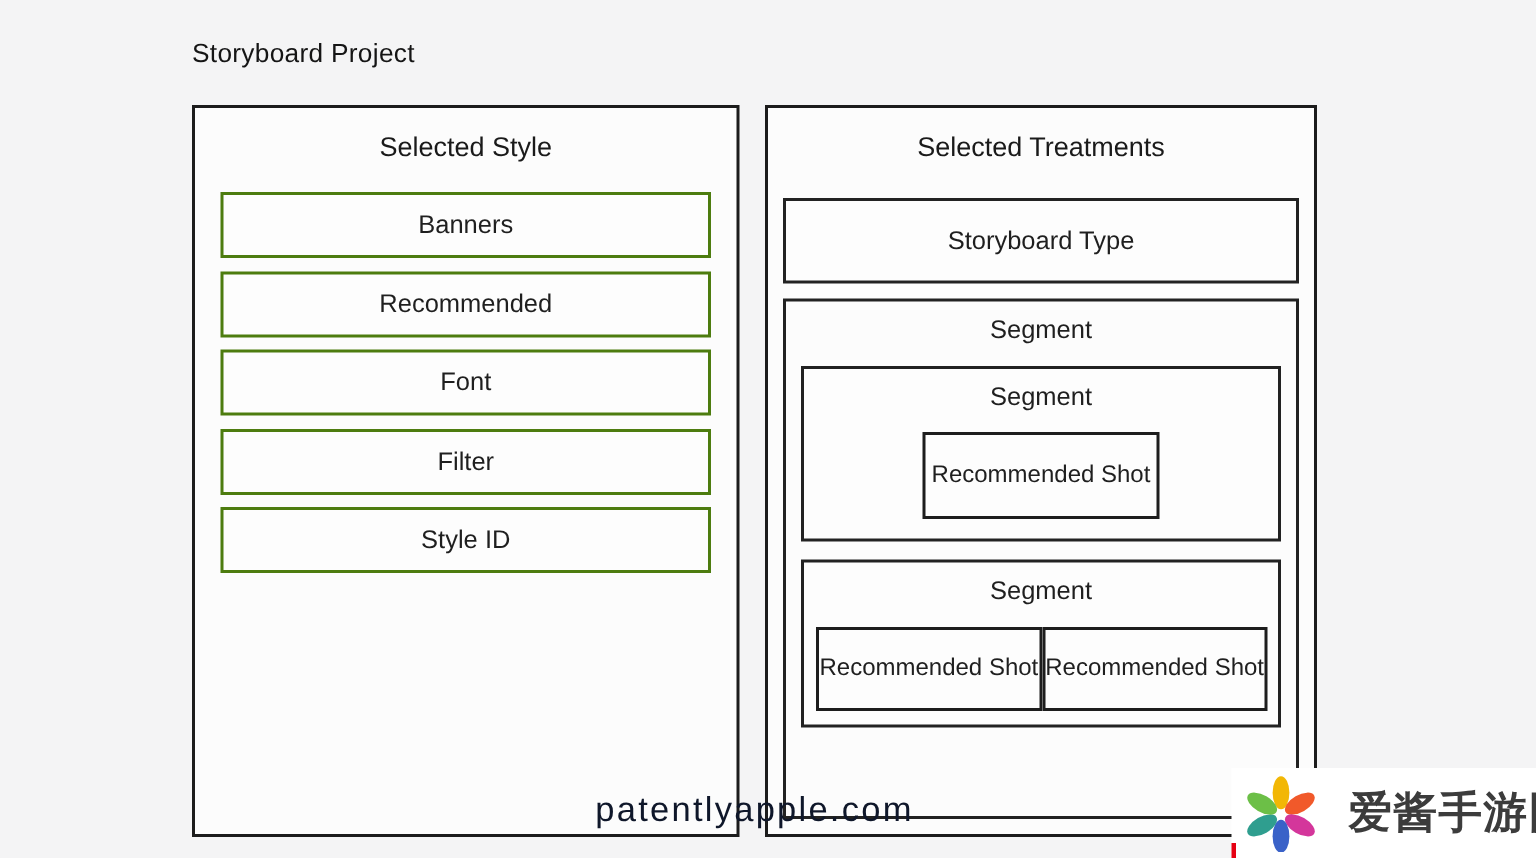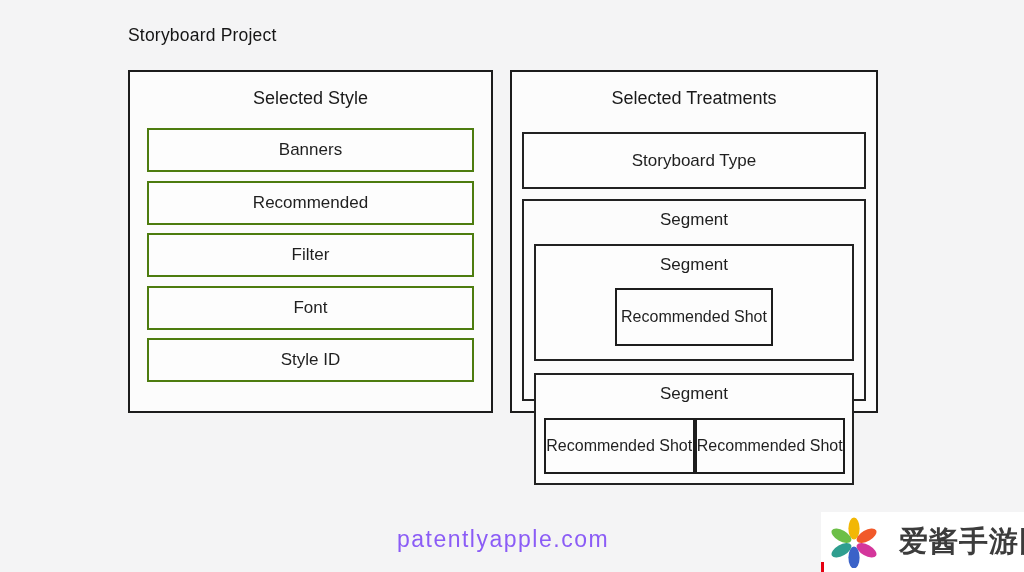--- a/index.html
+++ b/index.html
@@ -11,21 +11,21 @@
     position:relative;
   }
   .stage{position:absolute;inset:0;}
 
   .fig-title{
     position:absolute;left:128px;width:750px;top:25px;
     text-align:left;font-size:17.5px;letter-spacing:.2px;color:#151515;
   }
 
   .panel{
-    position:absolute;top:70px;height:343px;
+    position:absolute;top:70px;height:488px;
     border:2.5px solid #1c1c1c;background:#fcfcfc;box-sizing:border-box;
   }
   .panel-left{left:128px;width:365px;}
   .panel-right{left:510px;width:368px;}
 
   .panel-title{
     position:absolute;left:0;right:0;top:16px;text-align:center;
     font-size:18px;color:#1a1a1a;
   }
 
@@ -71,21 +71,21 @@
   }
   .shot-pair{
     position:absolute;left:8px;right:7px;top:43px;height:56px;
     display:flex;justify-content:space-between;
   }
   .shot-pair .shot-box{width:152px;height:56px;}
 
   .watermark{
     position:absolute;left:128px;width:750px;top:526px;
     text-align:center;font-size:23px;font-weight:300;
-    letter-spacing:1.5px;color:#8b5cf6;
+    letter-spacing:1.5px;color:#0f172a;
   }
 
   .badge{
     position:absolute;left:821px;top:512px;right:0;bottom:0;
     background:#ffffff;
     display:flex;align-items:center;gap:21px;padding-left:9px;box-sizing:border-box;
   }
   .badge-red-tick{
     position:absolute;left:0;bottom:0;width:3px;height:10px;background:#e60012;
   }
@@ -101,22 +101,22 @@
 
 <div class="stage">
 
   <div class="fig-title">Storyboard Project</div>
 
   <div class="panel panel-left">
     <div class="panel-title">Selected Style</div>
     <div class="style-rows">
       <div class="row-box">Banners</div>
       <div class="row-box">Recommended</div>
+      <div class="row-box">Font</div>
       <div class="row-box">Filter</div>
-      <div class="row-box">Font</div>
       <div class="row-box">Style ID</div>
     </div>
   </div>
 
   <div class="panel panel-right">
     <div class="panel-title">Selected Treatments</div>
 
     <div class="type-box">Storyboard Type</div>
 
     <div class="segment-outer">

